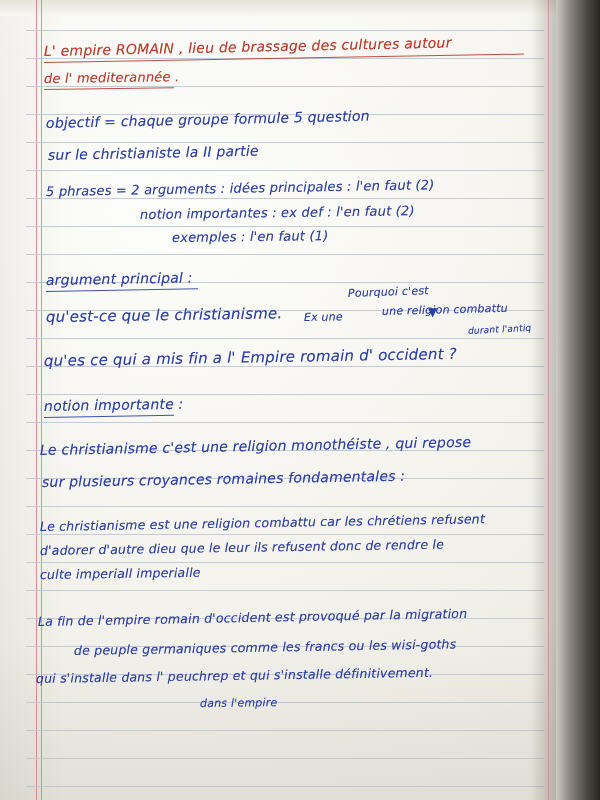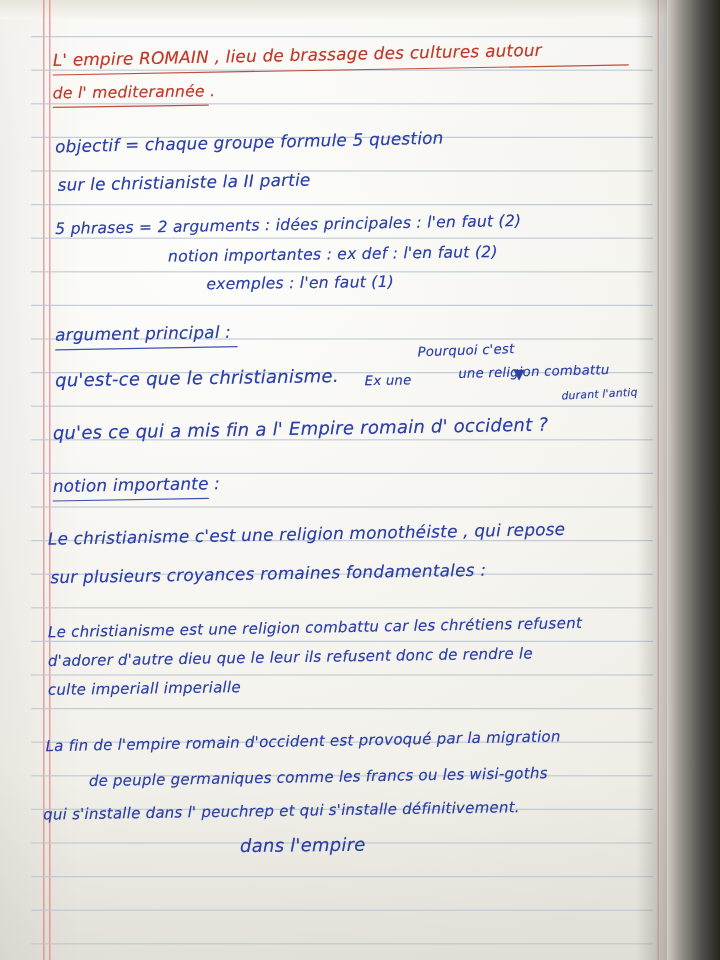--- a/index.html
+++ b/index.html
@@ -222,20 +222,20 @@
     <div class="hw" style="left:40px; top:443px; font-size:14px; transform:rotate(-1.1deg); transform-origin:left center;">Le christianisme c'est une religion monothéiste , qui repose</div>
     <div class="hw" style="left:42px; top:475px; font-size:14px; transform:rotate(-1deg); transform-origin:left center;">sur plusieurs croyances romaines fondamentales :</div>
 
     <div class="hw" style="left:40px; top:521px; font-size:12.5px; transform:rotate(-1deg); transform-origin:left center;">Le christianisme est une religion combattu car les chrétiens refusent</div>
     <div class="hw" style="left:40px; top:545px; font-size:12.5px; transform:rotate(-0.9deg); transform-origin:left center;">d'adorer d'autre dieu que le leur ils refusent donc de rendre le</div>
     <div class="hw" style="left:40px; top:569px; font-size:12.5px; transform:rotate(-0.8deg); transform-origin:left center;">culte imperiall imperialle</div>
 
     <div class="hw" style="left:38px; top:616px; font-size:12.5px; transform:rotate(-1.1deg); transform-origin:left center;">La fin de l'empire romain d'occident est provoqué par la migration</div>
     <div class="hw" style="left:74px; top:645px; font-size:12.5px; transform:rotate(-1deg); transform-origin:left center;">de peuple germaniques comme les francs ou les wisi-goths</div>
     <div class="hw" style="left:36px; top:673px; font-size:12.5px; transform:rotate(-0.9deg); transform-origin:left center;">qui s'installe dans l'  peuchrep et qui s'installe définitivement.</div>
-    <div class="hw" style="left:200px; top:698px; font-size:15px; transform:rotate(-0.6deg); transform-origin:left center;">dans l'empire</div>
+    <div class="hw" style="left:200px; top:698px; font-size:11px; transform:rotate(-0.6deg); transform-origin:left center;">dans l'empire</div>
 
   </div>
 
   <div class="gutter-shadow"></div>
   <div class="gutter"></div>
 
 </div>
 
 </body></html>

